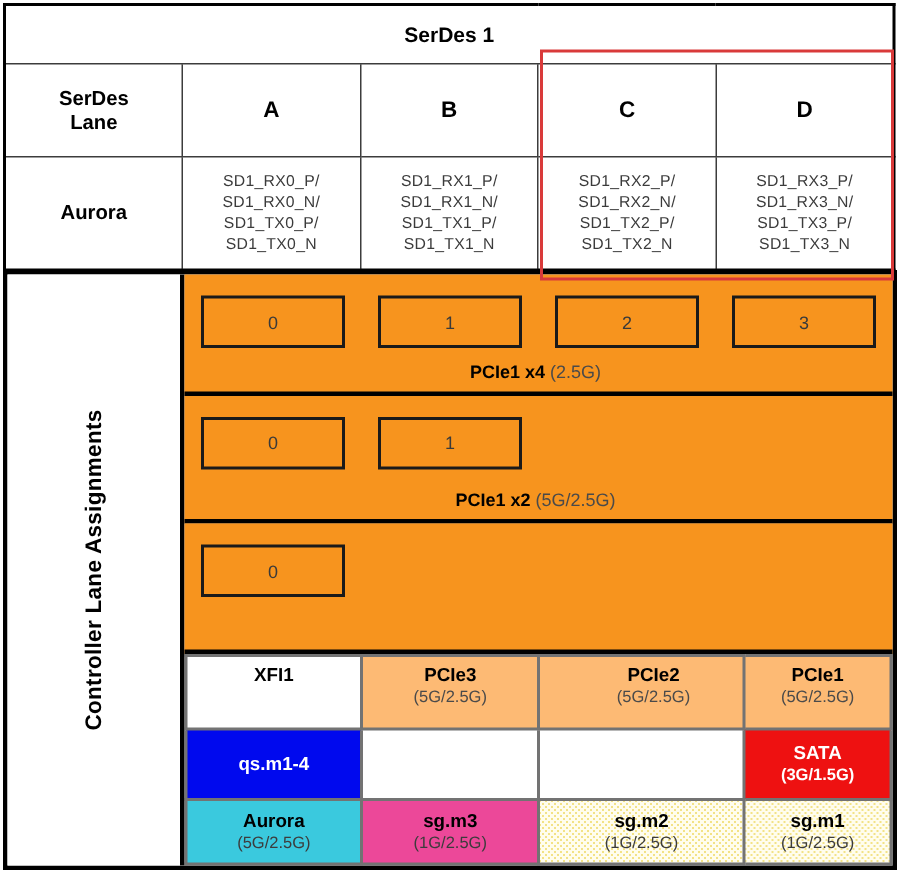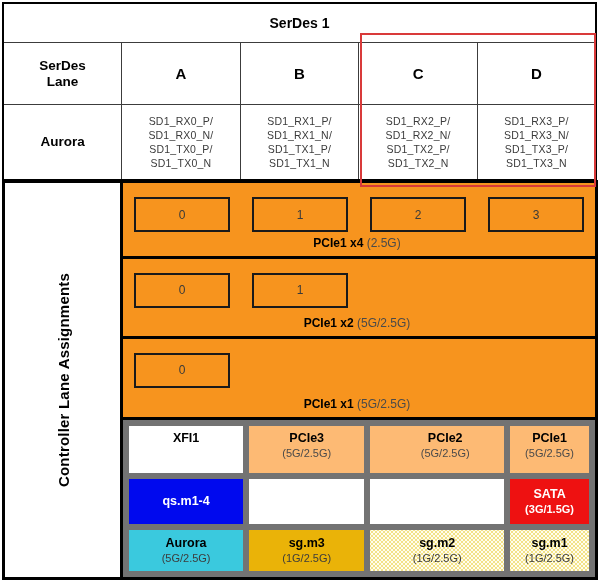--- a/index.html
+++ b/index.html
@@ -31,34 +31,34 @@
   .lane-slots{display:flex;margin-top:14px;}
   .lane-slot{flex:1;display:flex;justify-content:center;}
   .lane-box{width:92px;height:31px;border:2px solid #1a1a1a;background:#F7941E;
     display:flex;align-items:center;justify-content:center;font-size:12px;color:#3a3a3a;}
   .band-label{position:absolute;left:0;right:4px;bottom:6px;text-align:center;font-size:12px;}
   .band-label b{font-weight:bold;color:#000;}
   .band-label .spd{color:#4a4a4a;}
 
   
   table.grid{width:100%;border-collapse:collapse;table-layout:fixed;flex:1;}
-  table.grid td{border:6px solid #737373;text-align:center;padding:0;vertical-align:middle;}
+  table.grid td{border:2px solid #737373;text-align:center;padding:0;vertical-align:middle;}
   table.grid tr.r1 td{height:42px;vertical-align:top;padding-top:5px;}
   table.grid tr.r2 td{height:45px;}
   table.grid tr.r3 td{height:41px;}
   .cell-title{font-weight:bold;font-size:12.5px;line-height:15px;}
   .cell-sub{font-size:11px;line-height:14px;color:#4a4a4a;}
   .c-orange{background:#fdba74;}
   .c-white{background:#fff;}
   .c-blue{background:#0009EE;}
   .c-blue .cell-title{color:#fff;}
   .c-red{background:#EE1111;}
   .c-red .cell-title,.c-red .cell-sub{color:#fff;font-weight:bold;}
   .c-cyan{background:#3AC9DE;margin-top:20px;}
-  .c-yellow{background:#eab308;margin-top:13px;}
+  .c-yellow{background:#ec4899;margin-top:13px;}
   .c-stipple{background-color:#FFFDEE;
     background-image:radial-gradient(#F3E287 32%,transparent 33%),radial-gradient(#F3E287 32%,transparent 33%);
     background-size:4px 4px;background-position:0 0,2px 2px;}
   .c-cyan .cell-sub,.c-yellow .cell-sub,.c-stipple .cell-sub{color:#3c3c3c;}
 
   
   .highlight-rect{position:absolute;left:360px;top:33px;width:232px;height:150px;
     border:2px solid #D93A3A;pointer-events:none;z-index:5;background:transparent;}
 </style>
 </head>
@@ -159,24 +159,20 @@
 
       <div class="band band-3">
         <div class="lane-slots">
           <div class="lane-slot">
               <div class="lane-box">0</div>
             </div>
           <div class="lane-slot"></div>
           <div class="lane-slot"></div>
           <div class="lane-slot"></div>
         </div>
-        <div class="band-label">
-          <b>PCIe1 x1</b>
-          <span class="spd">(5G/2.5G)</span>
-        </div>
       </div>
 
       <table class="grid">
         <tbody>
             <tr class="r1">
           <td class="c-white" style="width:24.5%;">
             <div class="cell-title">XFI1</div>
             <div class="cell-sub"></div>
           </td>
           <td class="c-orange" style="width:24.7%;">

